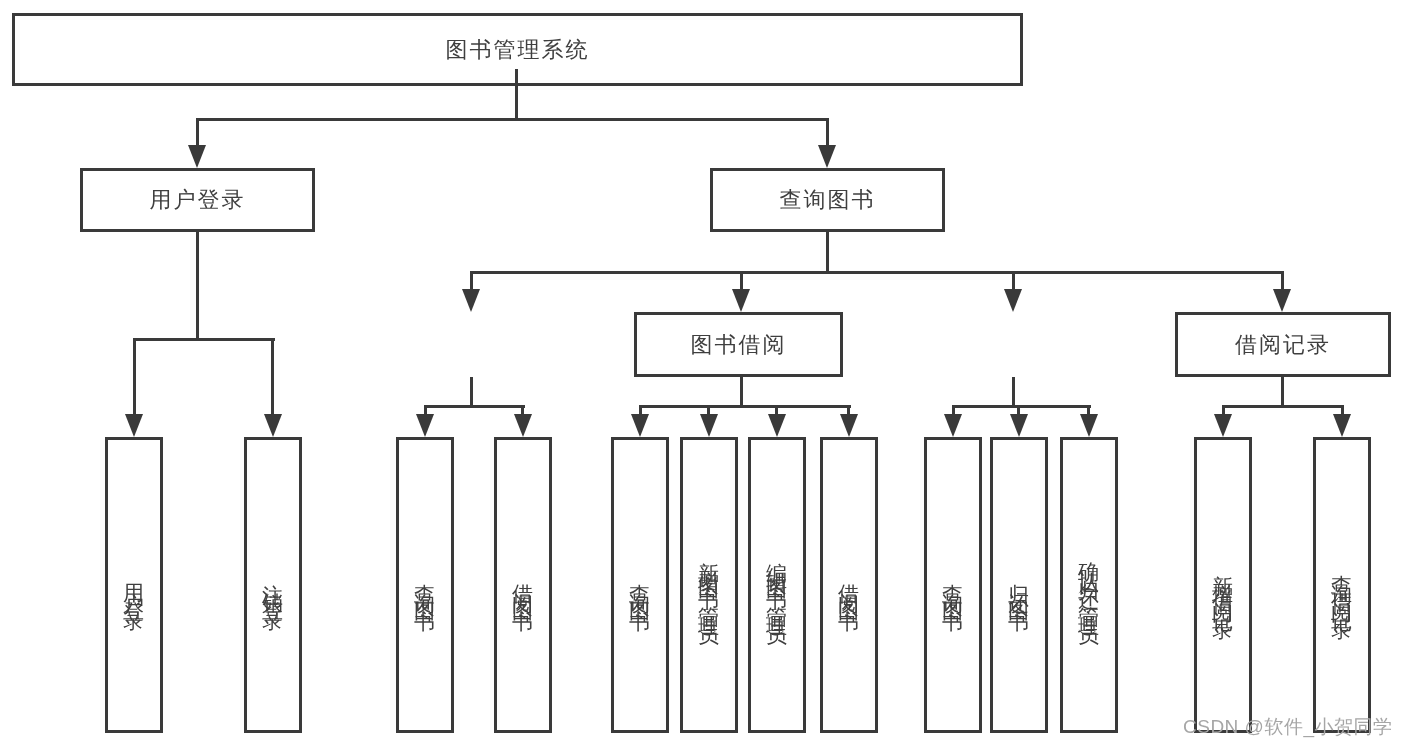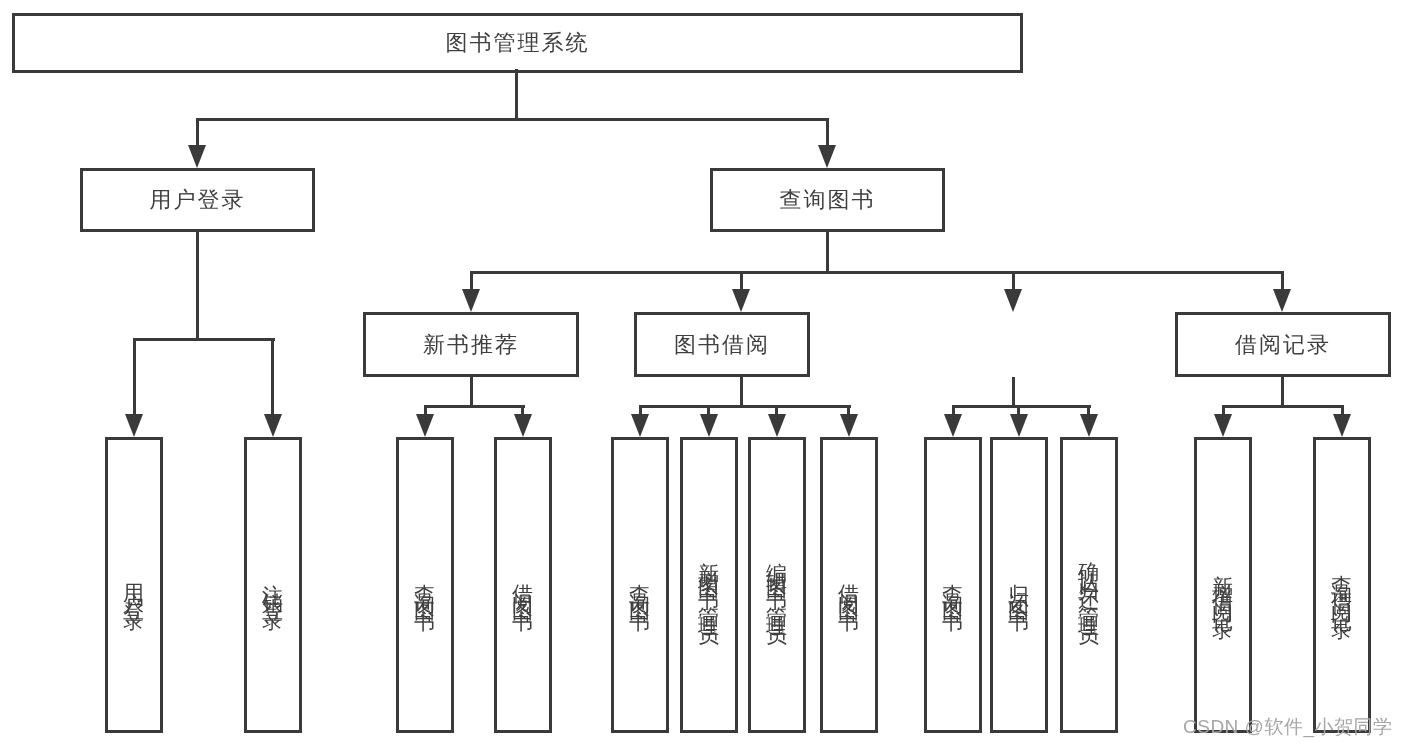--- a/index.html
+++ b/index.html
@@ -58,27 +58,26 @@
     letter-spacing:0.5px;
     white-space:nowrap;
     z-index:10;
   }
 </style>
 </head>
 <body>
 
 <div class="canvas">
 
-  <div class="box" style="left:12px;top:13px;width:1011px;height:60px;">图书管理系统</div>
+  <div class="box" style="left:12px;top:13px;width:1011px;height:73px;">图书管理系统</div>
 
   <div class="box" style="left:80px;top:168px;width:235px;height:64px;">用户登录</div>
   <div class="box" style="left:710px;top:168px;width:235px;height:64px;">查询图书</div>
 
-  <div class="box" style="left:363px;top:312px;width:216px;height:65px;">新书推荐</div>
-  <div class="box" style="left:634px;top:312px;width:176px;height:65px;">图书借阅</div>
+  <div class="box" style="left:634px;top:312px;width:209px;height:65px;">图书借阅</div>
   <div class="box" style="left:1175px;top:312px;width:216px;height:65px;">借阅记录</div>
 
   <div class="box vbox" style="left:105px;top:437px;width:58px;height:296px;">用户登录</div>
   <div class="box vbox" style="left:244px;top:437px;width:58px;height:296px;">注销登录</div>
 
   <div class="box vbox" style="left:396px;top:437px;width:58px;height:296px;">查询图书</div>
   <div class="box vbox" style="left:494px;top:437px;width:58px;height:296px;">借阅图书</div>
 
   <div class="box vbox" style="left:611px;top:437px;width:58px;height:296px;">查询图书</div>
   <div class="box vbox" style="left:680px;top:437px;width:58px;height:296px;">新增图书（管理员）</div>

